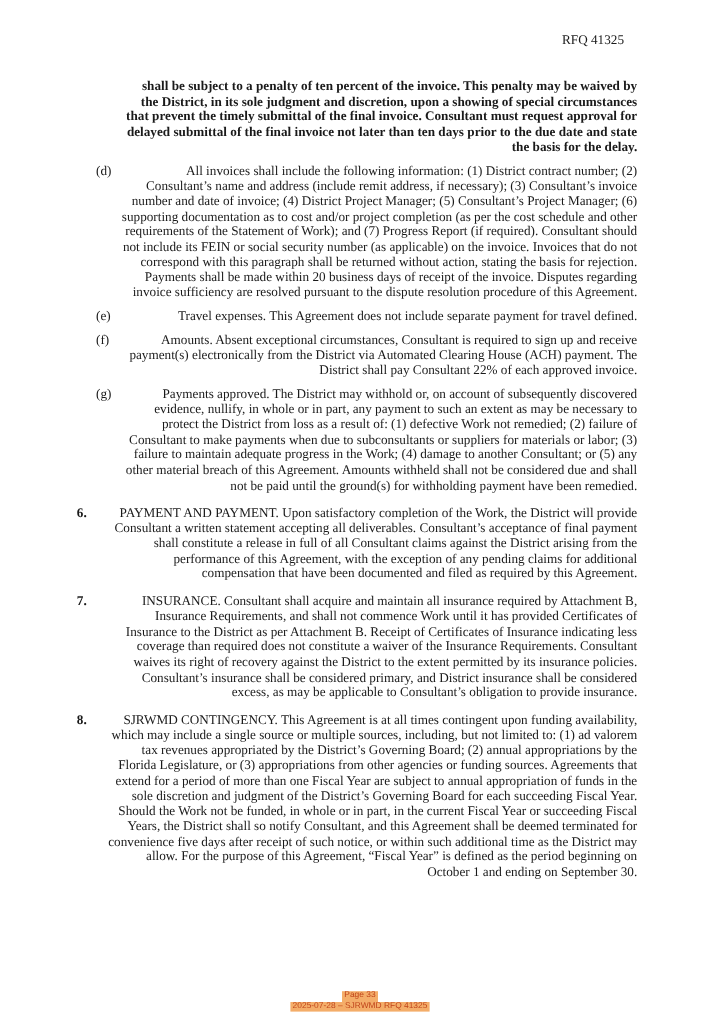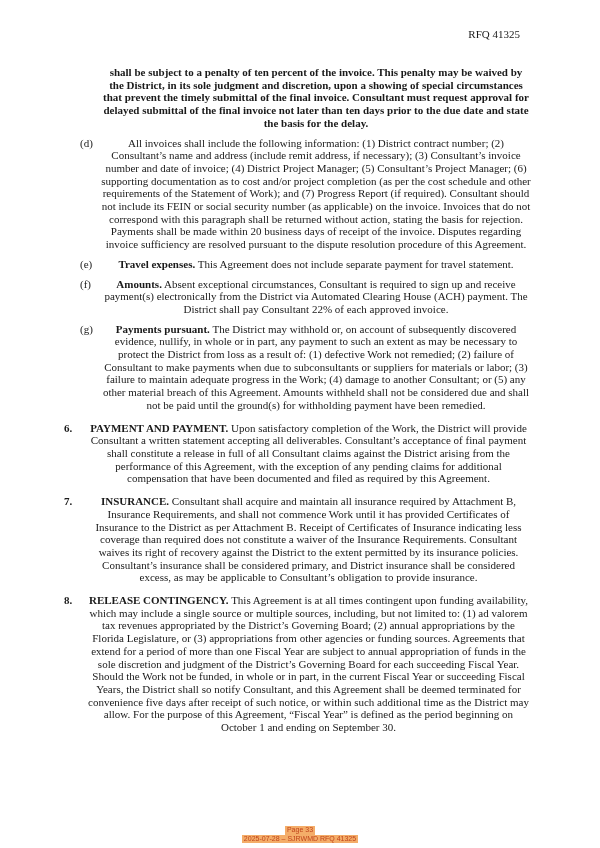--- a/index.html
+++ b/index.html
@@ -19,34 +19,34 @@
     font-size: 11px;
     text-align: right;
   }
   .content {
     position: absolute;
     top: 66px;
     left: 0;
     right: 0;
     font-size: 11px;
     line-height: 12.7px;
-    text-align: center;
+    text-align: right;
   }
   .para { margin: 0 69px 0 101px; }
   .bold { font-weight: bold; }
   .clause {
     position: relative;
     margin: 7px 69px 0 101px;
   }
   .clause .clabel {
     position: absolute;
     left: -21px;
     top: 0;
   }
-  .lead { font-weight: bold; }
+  .lead { font-weight: normal; }
   .section {
     position: relative;
     margin: 10px 69px 0 86px;
   }
   .section .snum {
     position: absolute;
     left: -22px;
     top: 0;
     font-weight: bold;
   }
@@ -88,50 +88,50 @@
 
     <div class="clause">
       <span class="clabel">(d)</span>
       <span class="lead"></span>
       <span>All invoices shall include the following information: (1) District contract number; (2) Consultant’s name and address (include remit address, if necessary); (3) Consultant’s invoice number and date of invoice; (4) District Project Manager; (5) Consultant’s Project Manager; (6) supporting documentation as to cost and/or project completion (as per the cost schedule and other requirements of the Statement of Work); and (7) Progress Report (if required). Consultant should not include its FEIN or social security number (as applicable) on the invoice. Invoices that do not correspond with this paragraph shall be returned without action, stating the basis for rejection. Payments shall be made within 20 business days of receipt of the invoice. Disputes regarding invoice sufficiency are resolved pursuant to the dispute resolution procedure of this Agreement.</span>
     </div>
 
     <div class="clause">
       <span class="clabel">(e)</span>
       <span class="lead">Travel expenses.</span>
-      <span>This Agreement does not include separate payment for travel statement.</span>
+      <span>This Agreement does not include separate payment for travel defined.</span>
     </div>
 
     <div class="clause">
       <span class="clabel">(f)</span>
       <span class="lead">Amounts.</span>
       <span>Absent exceptional circumstances, Consultant is required to sign up and receive payment(s) electronically from the District via Automated Clearing House (ACH) payment. The District shall pay Consultant 22% of each approved invoice.</span>
     </div>
 
     <div class="clause">
       <span class="clabel">(g)</span>
-      <span class="lead">Payments pursuant.</span>
+      <span class="lead">Payments approved.</span>
       <span>The District may withhold or, on account of subsequently discovered evidence, nullify, in whole or in part, any payment to such an extent as may be necessary to protect the District from loss as a result of: (1) defective Work not remedied; (2) failure of Consultant to make payments when due to subconsultants or suppliers for materials or labor; (3) failure to maintain adequate progress in the Work; (4) damage to another Consultant; or (5) any other material breach of this Agreement. Amounts withheld shall not be considered due and shall not be paid until the ground(s) for withholding payment have been remedied.</span>
     </div>
 
     <div class="section">
       <span class="snum">6.</span>
       <span class="lead">PAYMENT AND PAYMENT.</span>
       <span>Upon satisfactory completion of the Work, the District will provide Consultant a written statement accepting all deliverables. Consultant’s acceptance of final payment shall constitute a release in full of all Consultant claims against the District arising from the performance of this Agreement, with the exception of any pending claims for additional compensation that have been documented and filed as required by this Agreement.</span>
     </div>
 
     <div class="section">
       <span class="snum">7.</span>
       <span class="lead">INSURANCE.</span>
       <span>Consultant shall acquire and maintain all insurance required by Attachment B, Insurance Requirements, and shall not commence Work until it has provided Certificates of Insurance to the District as per Attachment B. Receipt of Certificates of Insurance indicating less coverage than required does not constitute a waiver of the Insurance Requirements. Consultant waives its right of recovery against the District to the extent permitted by its insurance policies. Consultant’s insurance shall be considered primary, and District insurance shall be considered excess, as may be applicable to Consultant’s obligation to provide insurance.</span>
     </div>
 
     <div class="section">
       <span class="snum">8.</span>
-      <span class="lead">RELEASE CONTINGENCY.</span>
+      <span class="lead">SJRWMD CONTINGENCY.</span>
       <span>This Agreement is at all times contingent upon funding availability, which may include a single source or multiple sources, including, but not limited to: (1) ad valorem tax revenues appropriated by the District’s Governing Board; (2) annual appropriations by the Florida Legislature, or (3) appropriations from other agencies or funding sources. Agreements that extend for a period of more than one Fiscal Year are subject to annual appropriation of funds in the sole discretion and judgment of the District’s Governing Board for each succeeding Fiscal Year. Should the Work not be funded, in whole or in part, in the current Fiscal Year or succeeding Fiscal Years, the District shall so notify Consultant, and this Agreement shall be deemed terminated for convenience five days after receipt of such notice, or within such additional time as the District may allow. For the purpose of this Agreement, “Fiscal Year” is defined as the period beginning on October 1 and ending on September 30.</span>
     </div>
 
   </div>
 
 
   <div class="stamp">
     <div>
       <span class="stamp-line">Page 33</span>
     </div>

